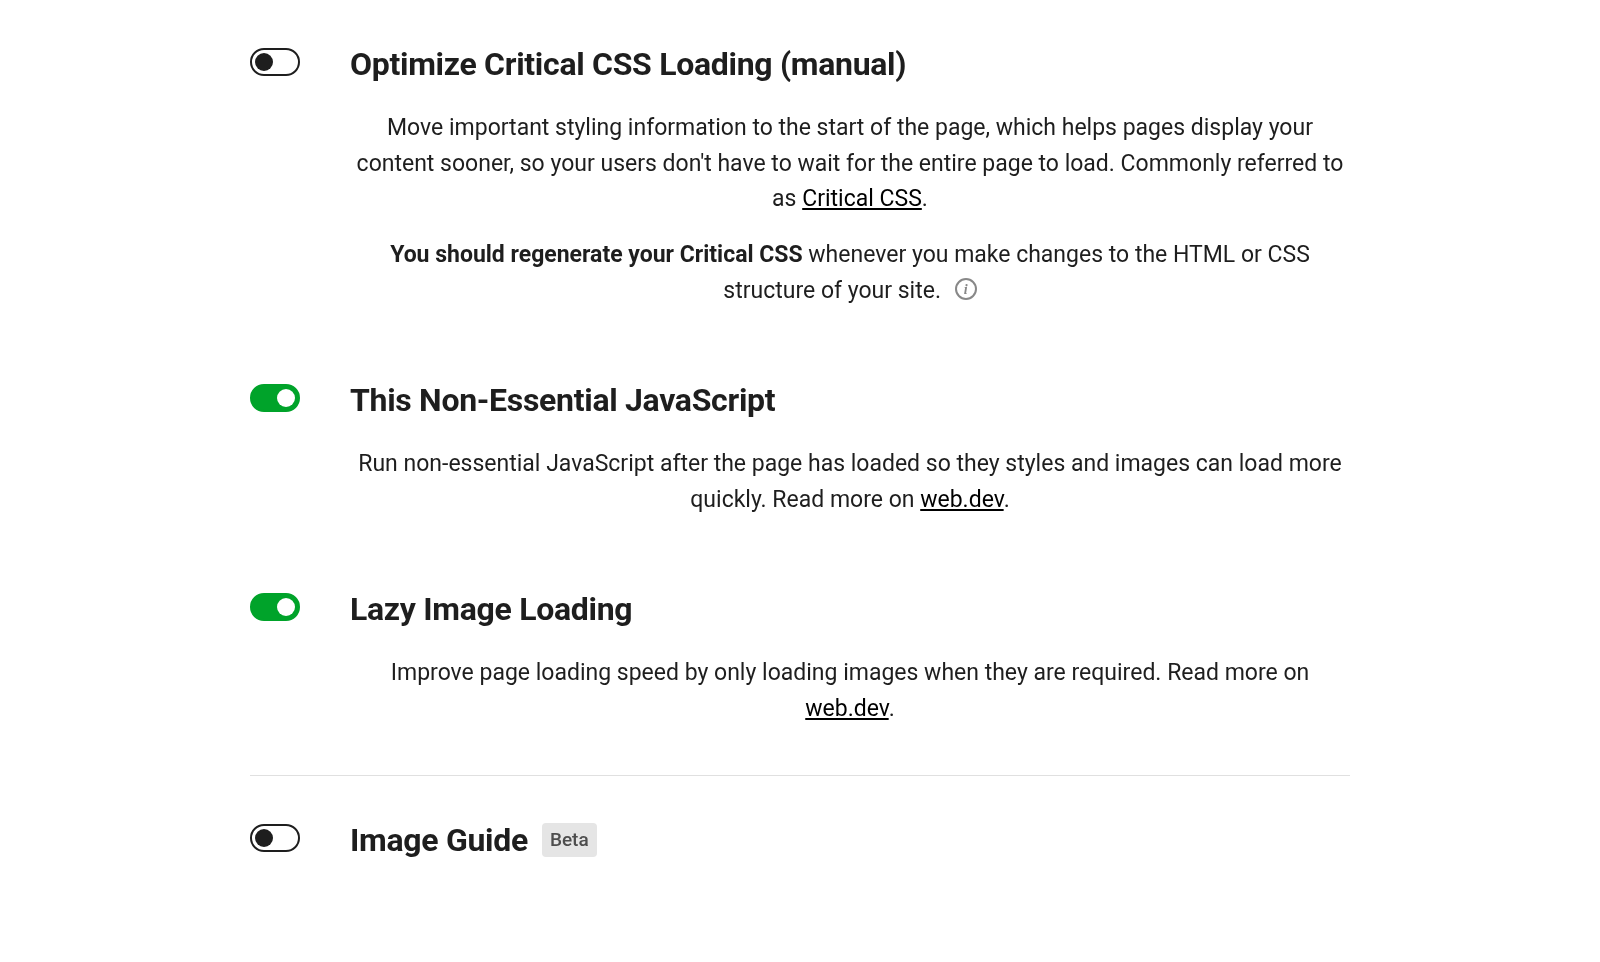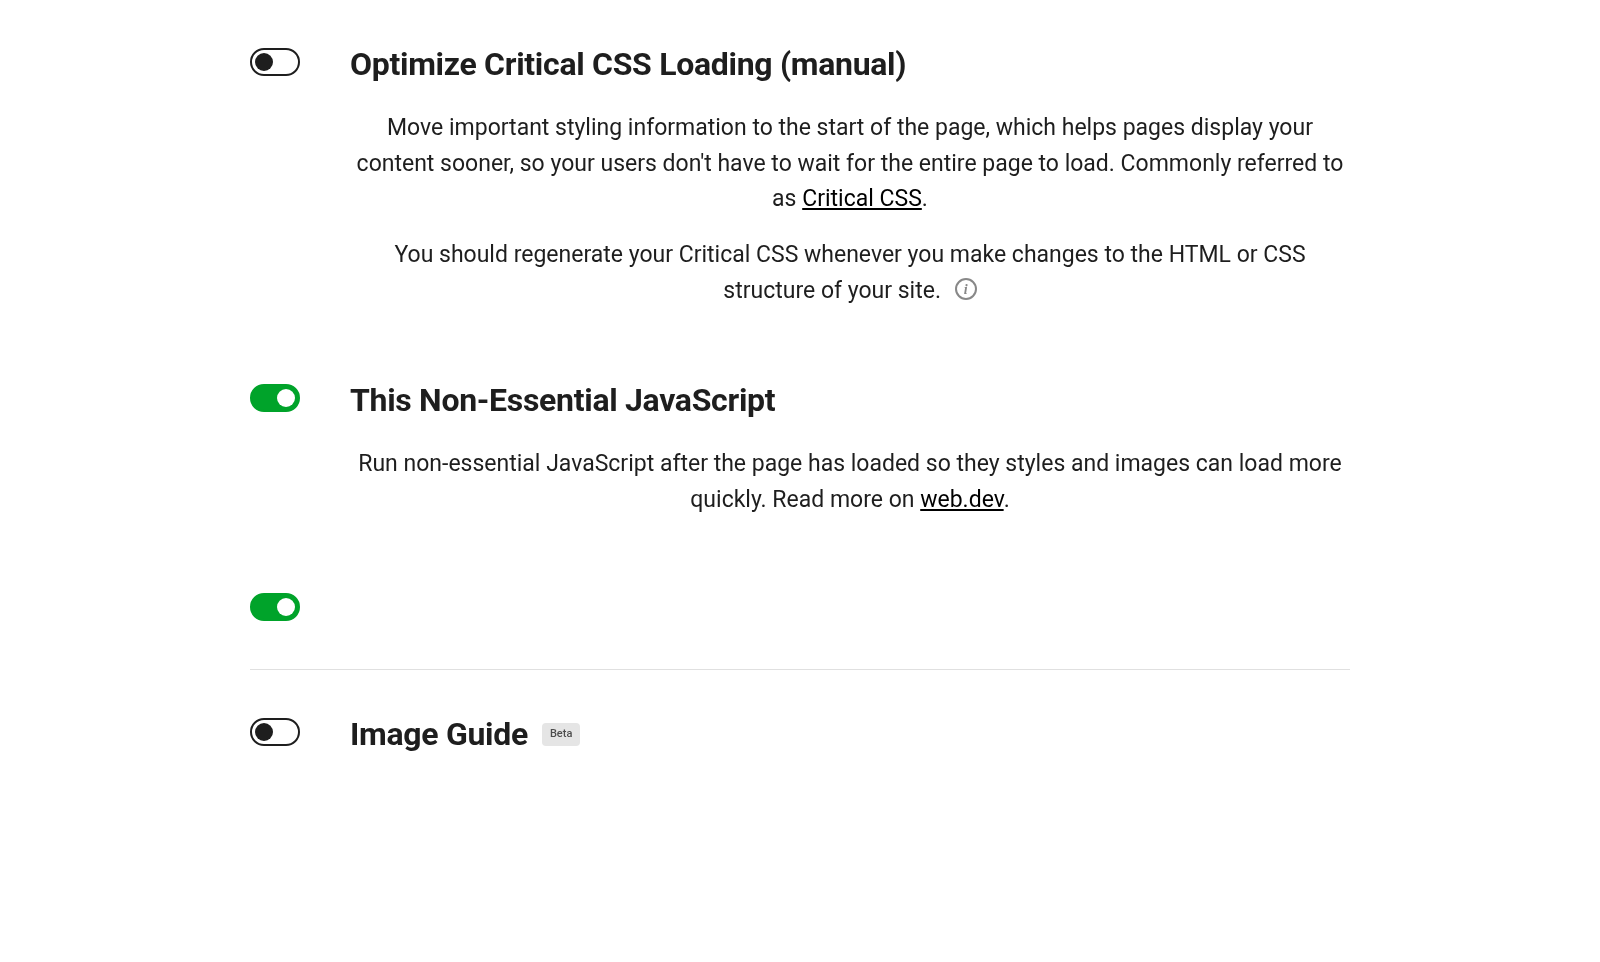--- a/index.html
+++ b/index.html
@@ -73,42 +73,42 @@
       font-size: 32px;
       font-weight: 700;
       color: #1e1e1e;
       margin-bottom: 22px;
       display: flex;
       align-items: center;
       gap: 14px;
       letter-spacing: -0.3px;
     }
     .badge {
-      font-size: 11px;
+      font-size: 19px;
       font-weight: 500;
       background: #e5e5e5;
       color: #4d4d4d;
       padding: 3px 8px;
       border-radius: 4px;
       letter-spacing: 0;
     }
     .desc {
       font-size: 23px;
       color: #1e1e1e;
       line-height: 1.55;
       margin-bottom: 20px;
     }
     .desc:last-child { margin-bottom: 0; }
     .link {
       text-decoration: underline;
       color: #000000;
       cursor: pointer;
     }
     .bold {
-      font-weight: 400;
+      font-weight: 700;
     }
     .info-icon {
       display: inline-flex;
       align-items: center;
       justify-content: center;
       width: 22px;
       height: 22px;
       border: 2px solid #888;
       border-radius: 50%;
       font-size: 14px;
@@ -161,20 +161,28 @@
       </p>
     </div>
   </div>
 
   <div class="setting-group">
     <div class="toggle-col">
       <div class="toggle on">
         <div class="toggle-knob"></div>
       </div>
     </div>
+    <div class="content-col">
+      <h2 class="setting-title">
+        <span>Lazy Image Loading</span>
+      </h2>
+      <p class="desc">
+        <span>Improve page loading speed by only loading images when they are required. Read more on </span><a class="link">web.dev</a><span>.</span>
+      </p>
+    </div>
   </div>
 
   <div class="setting-group with-border">
     <div class="toggle-col">
       <div class="toggle off">
         <div class="toggle-knob"></div>
       </div>
     </div>
     <div class="content-col">
       <h2 class="setting-title">

